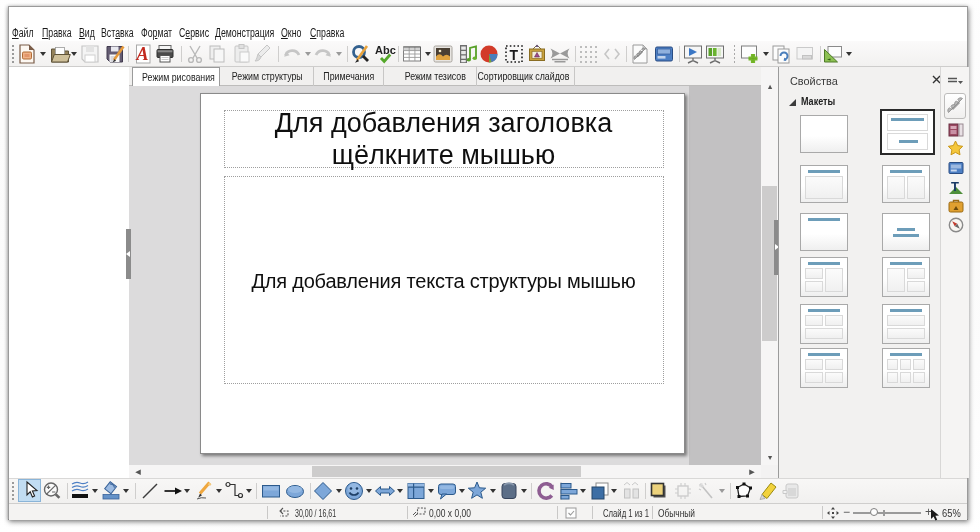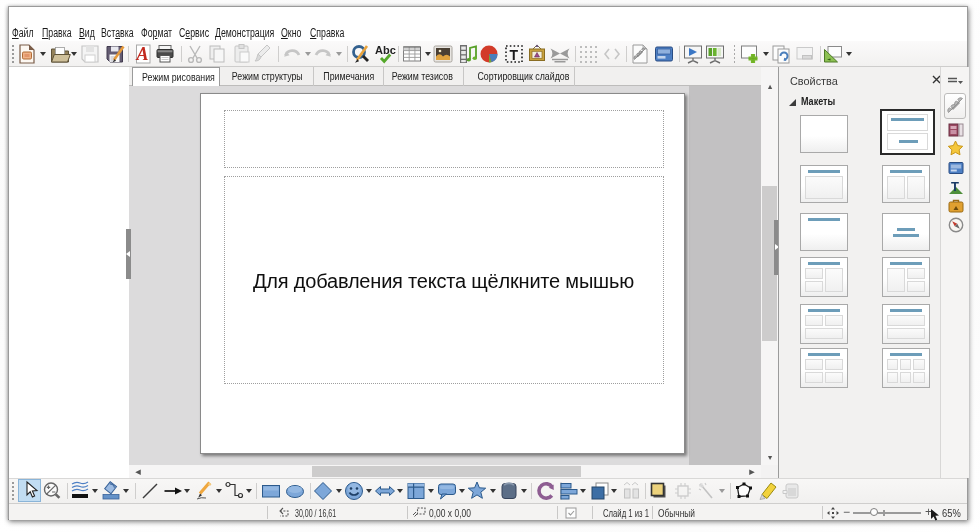--- a/index.html
+++ b/index.html
@@ -321,29 +321,30 @@
       <path d="M2.5 19 V6.5 L15.5 19z" fill="#8cc152" stroke="#4e7a28"></path>
       <path d="M5 16.5 l3.5-1 v2z" fill="#2e5b12"></path>
         </svg>
       </div>
     <div class="dd" style="left:836.5px;top:11px"></div>
   </div>
   <div class="tabrow">
     <div class="tab act" style="left:3px;width:88px"><span>Режим рисования</span></div>
     <div class="tab" style="left:92px;width:93px"><span>Режим структуры</span></div>
     <div class="tab" style="left:185px;width:70px"><span>Примечания</span></div>
-    <div class="tab" style="left:253px;width:82px"><span>Режим тезисов</span></div>
+    <div class="tab" style="left:266px;width:82px"><span>Режим тезисов</span></div>
     <div class="tab" style="left:337px;width:109px"><span>Сортировщик слайдов</span></div>
   </div>
   <div class="canvas">
     <div class="abs" style="left:560px;top:0;width:72px;height:379px;background:#c2c1c2"></div>
     <div class="slide">
       <div class="ph" style="left:23px;top:16px;width:440px;height:58px"></div>
+      <div class="abs" style="left:0;top:14px;width:485px;text-align:center;font-size:27px;line-height:31.5px;color:#0f0f0f">Для добавления заголовка<br>щёлкните мышью</div>
       <div class="ph" style="left:23px;top:82px;width:440px;height:208px"></div>
-      <div class="abs" style="left:0;top:176px;width:485px;text-align:center;font-size:20px;color:#0f0f0f;letter-spacing:-.2px">Для добавления текста щёлкните мышью</div>
+      <div class="abs" style="left:0;top:176px;width:485px;text-align:center;font-size:20px;color:#0f0f0f;letter-spacing:-.2px">Для добавления текста структуры мышью</div>
     </div>
   </div>
   <div class="vscroll">
     <div class="sarr" style="left:5px;top:15px">▲</div>
     <div class="thumb" style="left:1px;top:119px;width:15px;height:155px"></div>
     <div class="sarr" style="left:5px;top:386px">▼</div>
   </div>
   <div class="hscroll">
     <div class="sarr" style="left:6px;top:2px">◀</div>
     <div class="thumb" style="left:183px;top:1px;width:269px;height:11px"></div>

